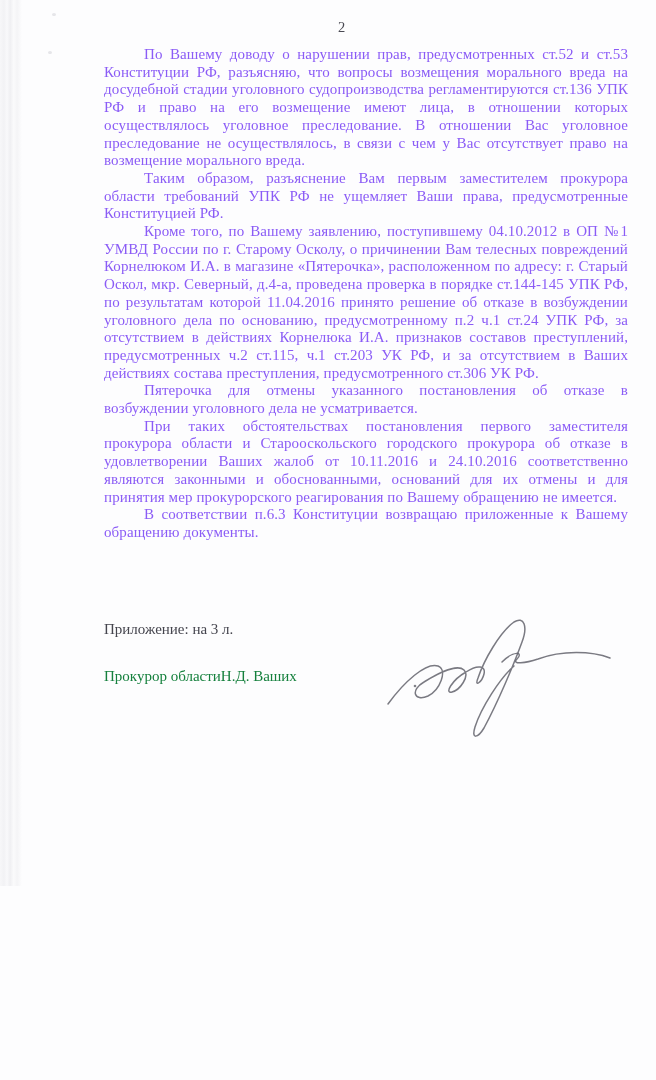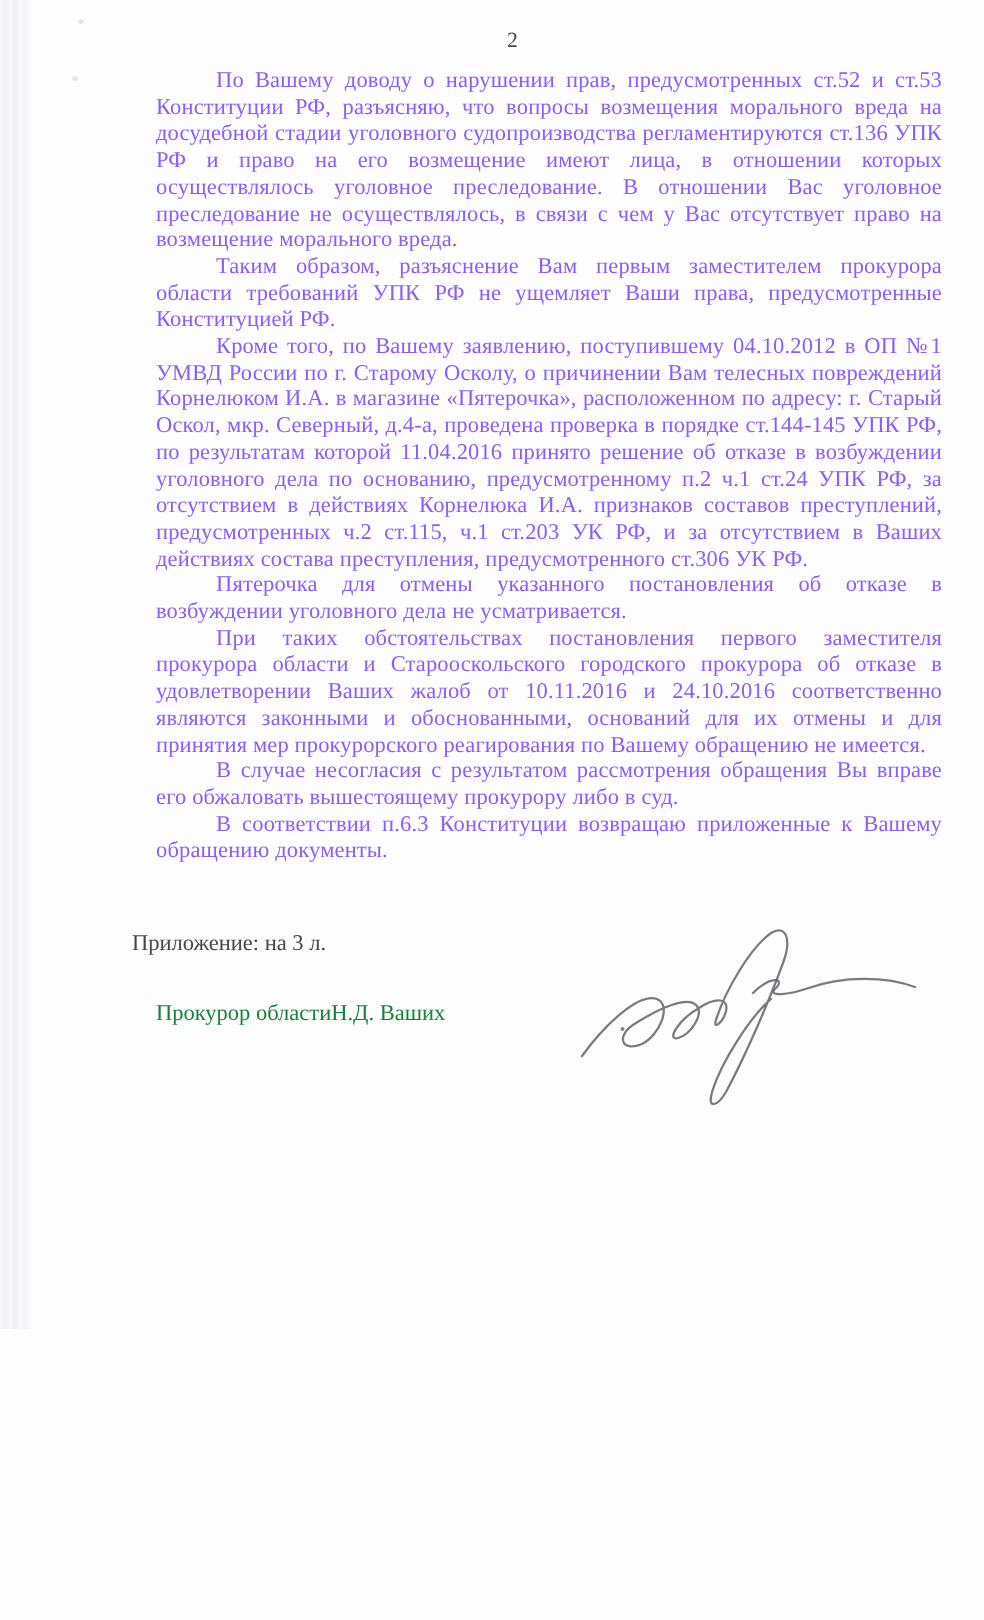--- a/index.html
+++ b/index.html
@@ -55,21 +55,21 @@
     line-height: 17.7px;
     letter-spacing: 0.1px;
   }
   .para {
     margin: 0;
     text-indent: 40px;
     text-align: justify;
   }
   .attachment {
     position: absolute;
-    left: 88px;
+    left: 104px;
     top: 621px;
     font-size: 15px;
     color: #45454e;
   }
   .sig-row {
     position: absolute;
     left: 104px;
     top: 668px;
     width: 508px;
     display: flex;
@@ -106,21 +106,20 @@
   <div class="speck s2"></div>
 
   <div class="page-number">2</div>
 
   <div class="body-text">
       <p class="para">По Вашему доводу о нарушении прав, предусмотренных ст.52 и ст.53 Конституции РФ, разъясняю, что вопросы возмещения морального вреда на досудебной стадии уголовного судопроизводства регламентируются ст.136 УПК РФ и право на его возмещение имеют лица, в отношении которых осуществлялось уголовное преследование. В отношении Вас уголовное преследование не осуществлялось, в связи с чем у Вас отсутствует право на возмещение морального вреда.</p>
       <p class="para">Таким образом, разъяснение Вам первым заместителем прокурора области требований УПК РФ не ущемляет Ваши права, предусмотренные Конституцией РФ.</p>
       <p class="para">Кроме того, по Вашему заявлению, поступившему 04.10.2012 в ОП №1 УМВД России по г. Старому Осколу, о причинении Вам телесных повреждений Корнелюком И.А. в магазине «Пятерочка», расположенном по адресу: г. Старый Оскол, мкр. Северный, д.4-а, проведена проверка в порядке ст.144-145 УПК РФ, по результатам которой 11.04.2016 принято решение об отказе в возбуждении уголовного дела по основанию, предусмотренному п.2 ч.1 ст.24 УПК РФ, за отсутствием в действиях Корнелюка И.А. признаков составов преступлений, предусмотренных ч.2 ст.115, ч.1 ст.203 УК РФ, и за отсутствием в Ваших действиях состава преступления, предусмотренного ст.306 УК РФ.</p>
       <p class="para">Пятерочка для отмены указанного постановления об отказе в возбуждении уголовного дела не усматривается.</p>
       <p class="para">При таких обстоятельствах постановления первого заместителя прокурора области и Старооскольского городского прокурора об отказе в удовлетворении Ваших жалоб от 10.11.2016 и 24.10.2016 соответственно являются законными и обоснованными, оснований для их отмены и для принятия мер прокурорского реагирования по Вашему обращению не имеется.</p>
-      <p class="para">В случае несогласия с результатом рассмотрения обращения Вы вправе его обжаловать вышестоящему прокурору либо в суд.</p>
       <p class="para">В соответствии п.6.3 Конституции возвращаю приложенные к Вашему обращению документы.</p>
     </div>
 
   <div class="attachment">Приложение: на 3 л.</div>
 
   <div class="sig-row">
     <span>Прокурор области</span>
     <span>Н.Д. Ваших</span>
   </div>
 

